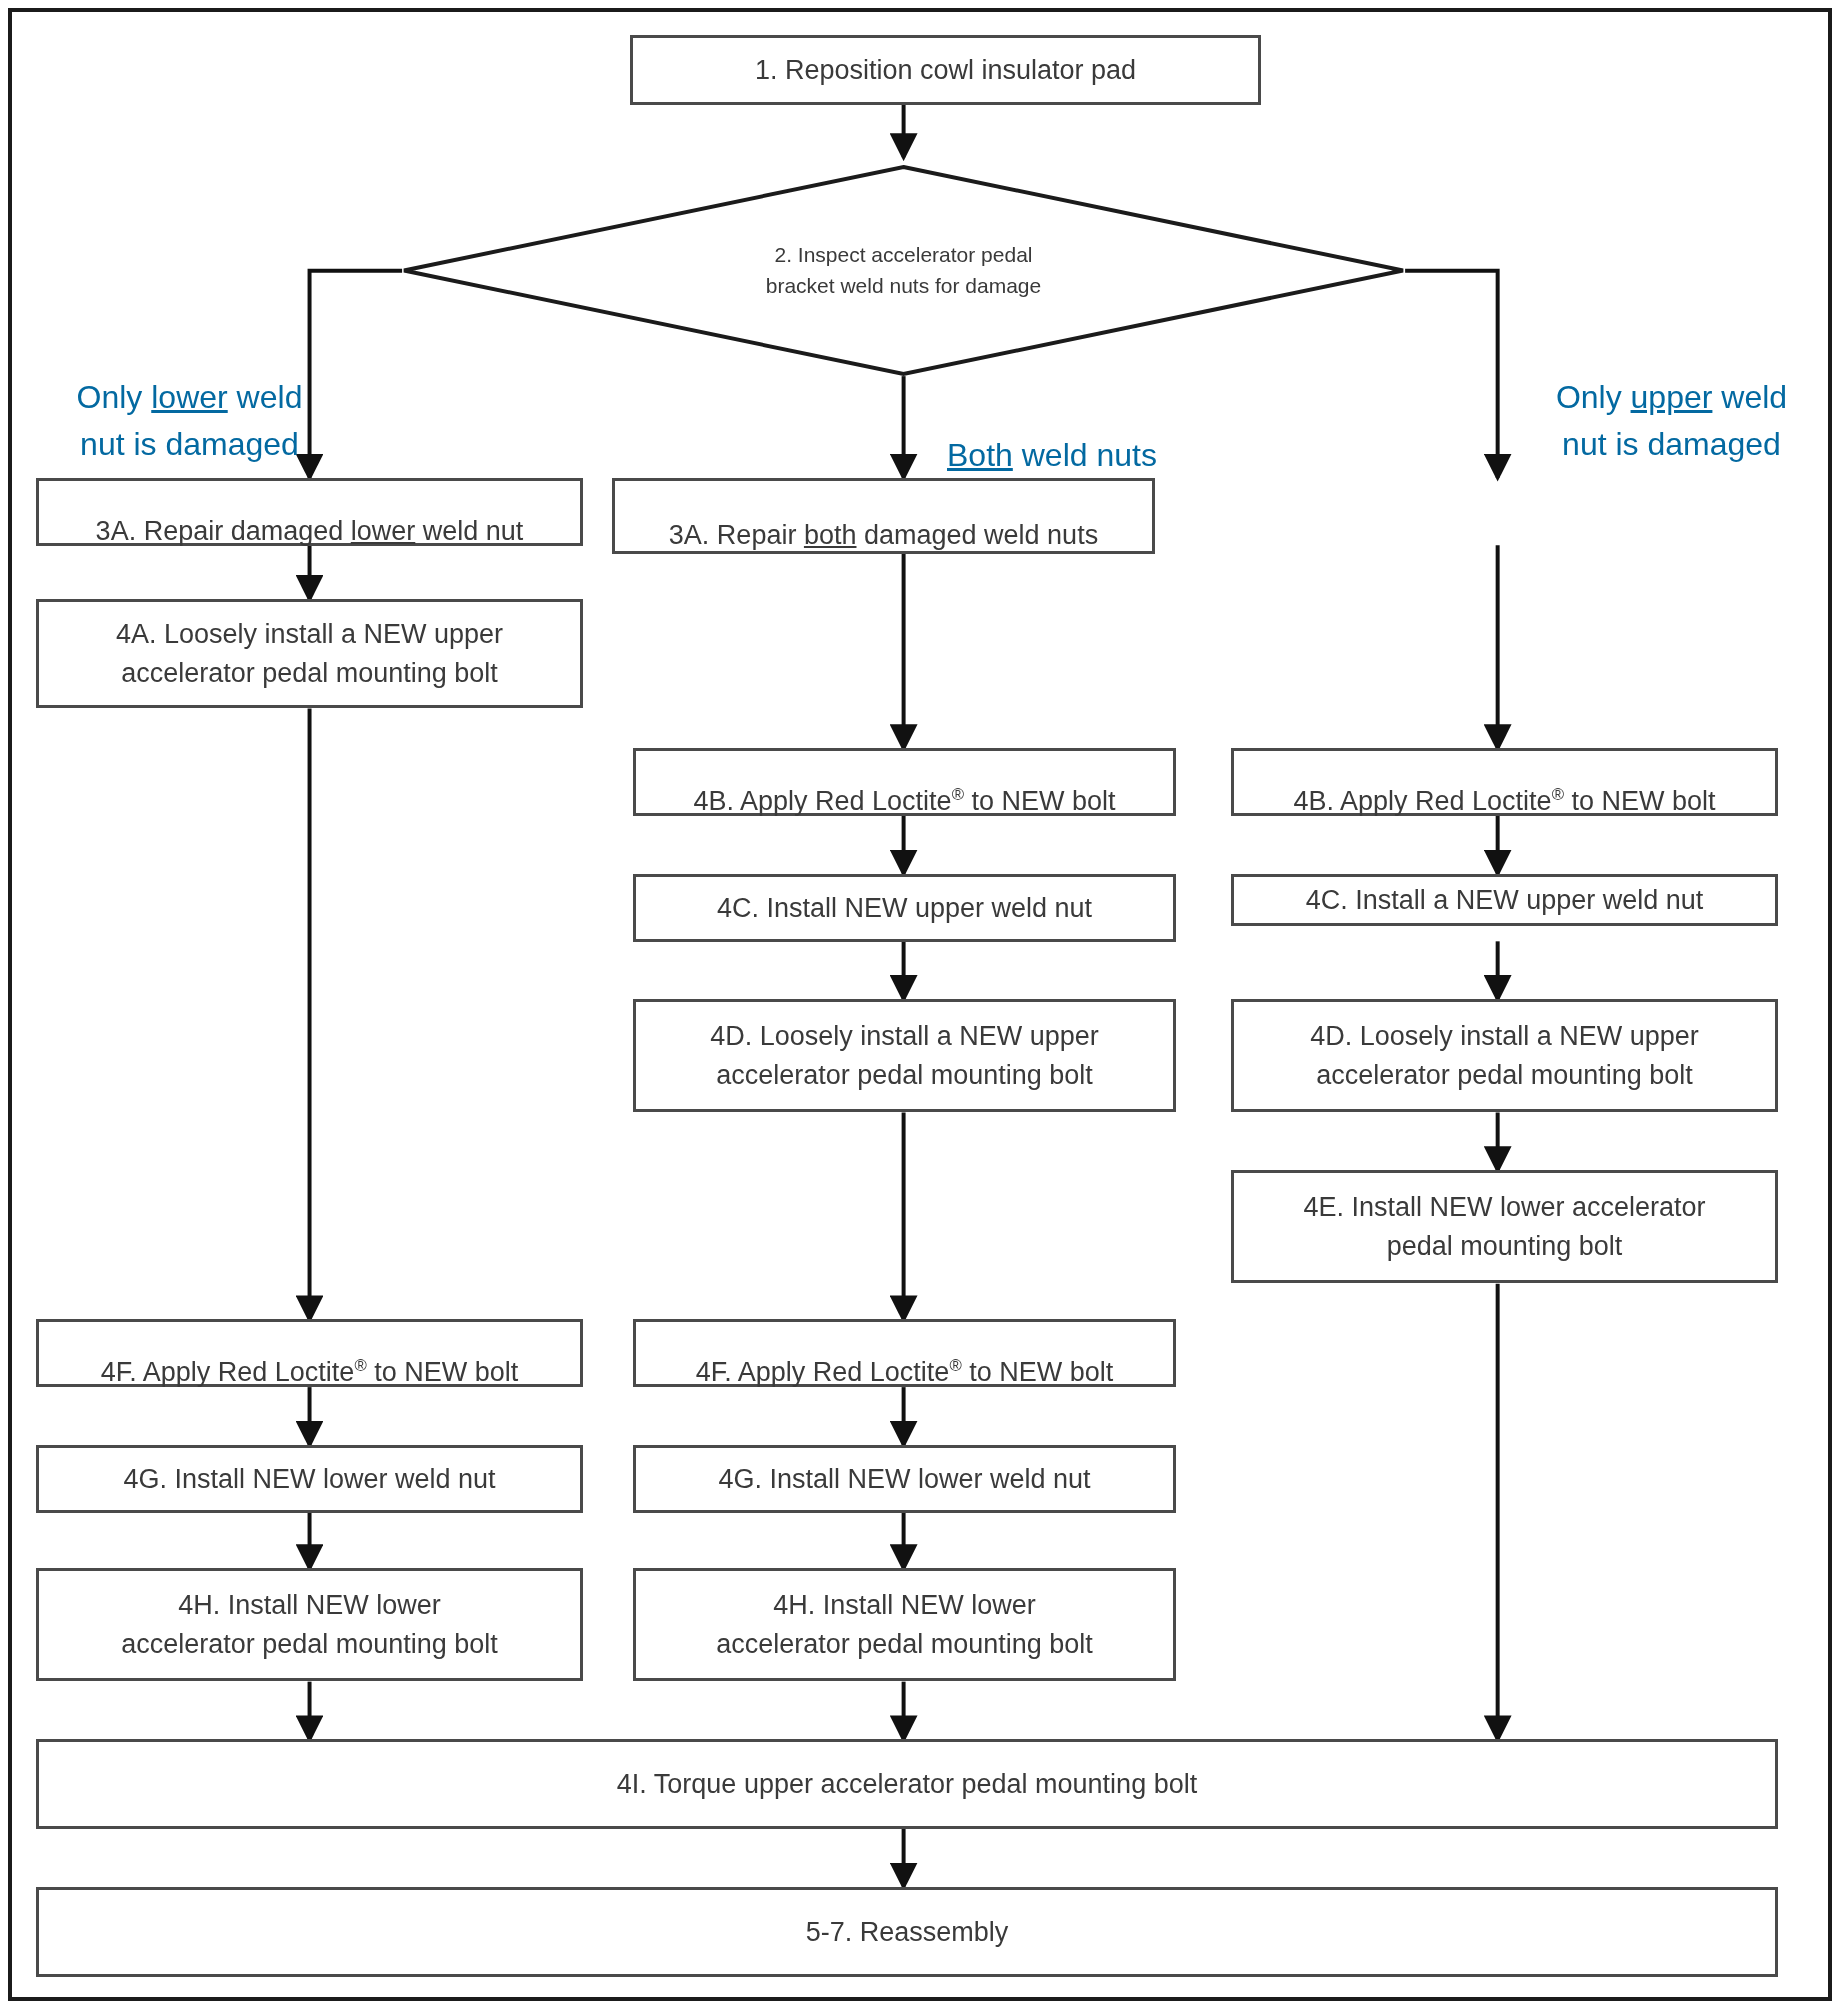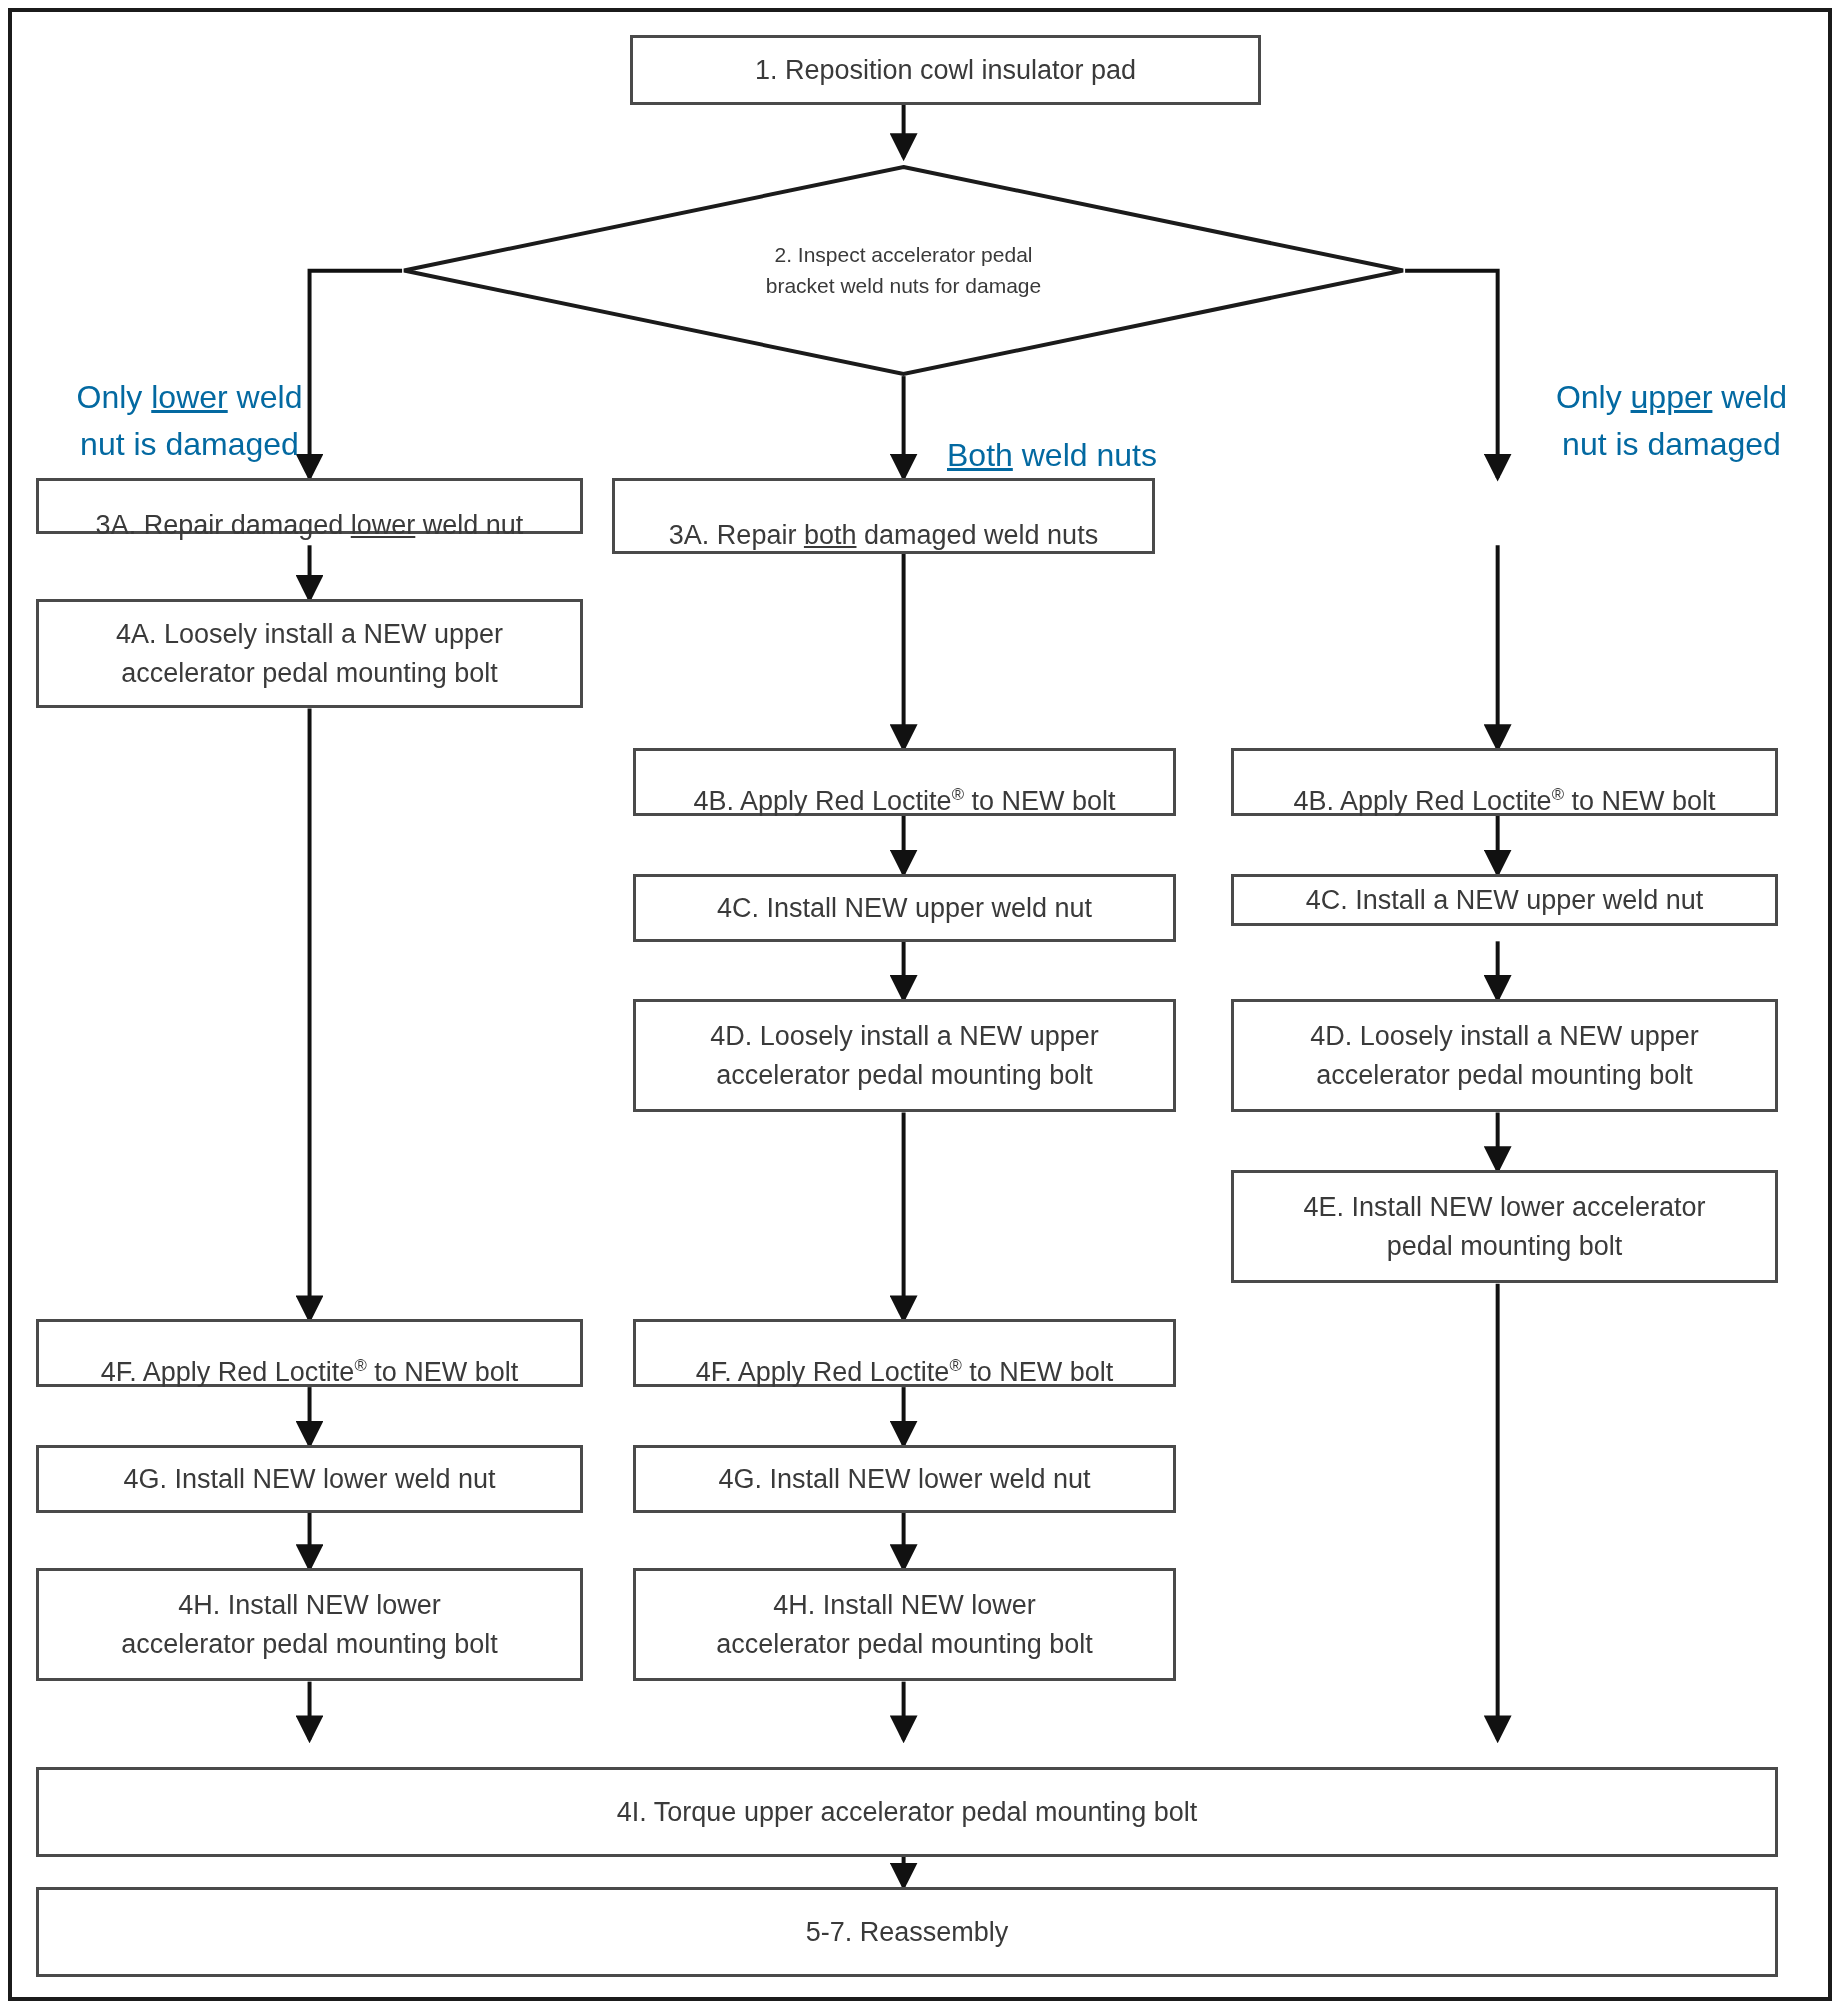--- a/index.html
+++ b/index.html
@@ -167,21 +167,21 @@
   <div class="branch-label left-al" style="left:947px; top:386px; width:259px;">
     <span></span><span class="u">Both</span><span> weld nuts
 are damaged</span>
   </div>
 
   <div class="branch-label center-al" style="left:1537px; top:328px; width:269px;">
     <span>Only </span><span class="u">upper</span><span> weld
 nut is damaged</span>
   </div>
 
-  <div class="node" style="left:36px; top:478px; width:547px; height:56px;">
+  <div class="node" style="left:36px; top:478px; width:547px; height:68px;">
     <span class="node-text">
       <span>3A. Repair damaged </span><span class="u">lower</span><span> weld nut</span>
     </span>
   </div>
 
   <div class="node" style="left:36px; top:599px; width:547px; height:109px;">
     <span class="node-text">4A. Loosely install a NEW upper
 accelerator pedal mounting bolt</span>
   </div>
 
@@ -250,21 +250,21 @@
   <div class="node" style="left:1231px; top:999px; width:547px; height:113px;">
     <span class="node-text">4D. Loosely install a NEW upper
 accelerator pedal mounting bolt</span>
   </div>
 
   <div class="node" style="left:1231px; top:1170px; width:547px; height:113px;">
     <span class="node-text">4E. Install NEW lower accelerator
 pedal mounting bolt</span>
   </div>
 
-  <div class="node wide" style="left:36px; top:1739px; width:1742px; height:90px;margin-top:28px;">
+  <div class="node wide" style="left:36px; top:1739px; width:1742px; height:90px;">
     <span class="node-text">4I. Torque upper accelerator pedal mounting bolt</span>
   </div>
 
   <div class="node wide" style="left:36px; top:1887px; width:1742px; height:90px;">
     <span class="node-text">5-7. Reassembly</span>
   </div>
 
 </div>
 
 

